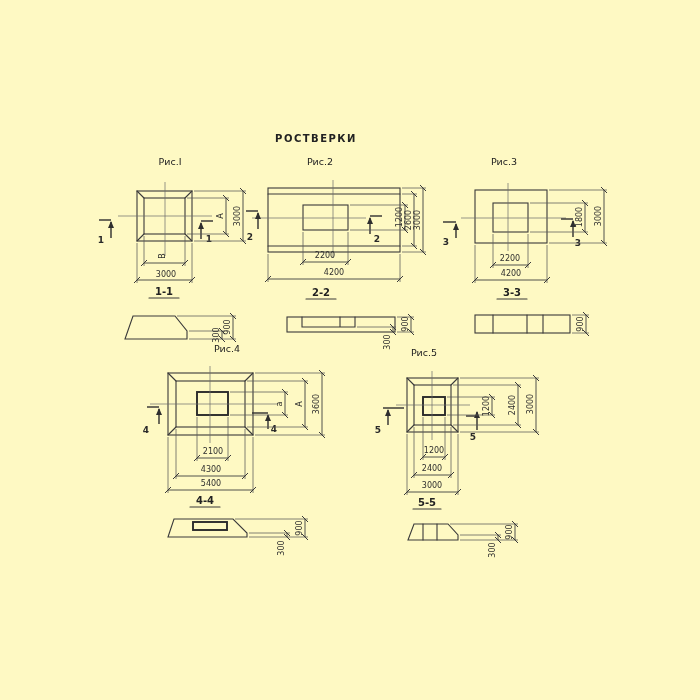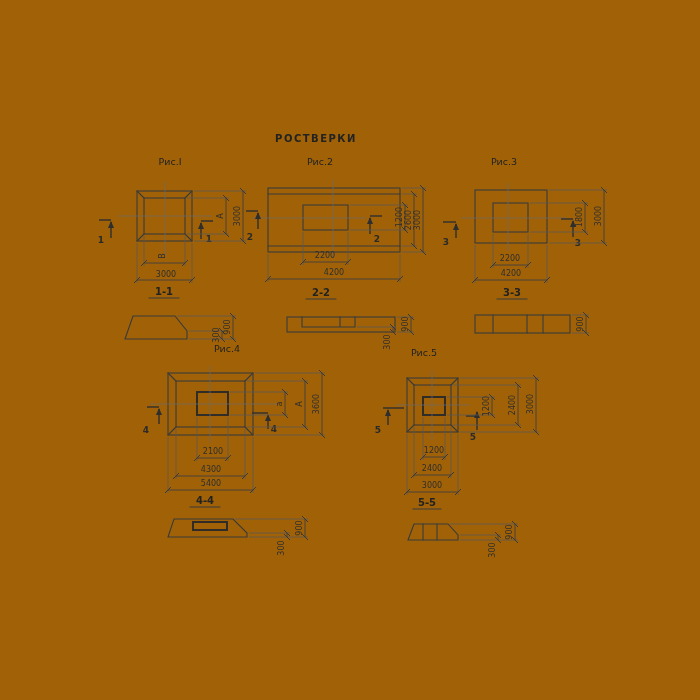--- a/index.html
+++ b/index.html
@@ -1,16 +1,16 @@
 <!DOCTYPE html>
 <html><head>
 <meta charset="utf-8">
 <style>
   html,body{margin:0;padding:0;background:#ffffff;}
-  .page{position:relative;width:700px;height:700px;background:#a16207;overflow:hidden;}
+  .page{position:relative;width:700px;height:700px;background:#fef9c3;overflow:hidden;}
   svg{display:block;}
   .ln{stroke:#3a3a3a;stroke-width:1.1;fill:none;stroke-linecap:round;}
   .thick{stroke:#2a2a2a;stroke-width:1.9;fill:none;}
   .ext{stroke:#5a5a5a;stroke-width:0.75;fill:none;}
   .cl{stroke:#6a6a6a;stroke-width:0.7;fill:none;}
   .dim{stroke:#3f3f3f;stroke-width:0.9;fill:none;}
   .cut{stroke:#2e2e2e;stroke-width:1.4;fill:none;}
   .t{font-family:"DejaVu Sans",sans-serif;font-size:8px;fill:#2e2e2e;}
   .cap{font-family:"DejaVu Sans",sans-serif;font-size:9.5px;fill:#222;}
   .ttl{font-family:"DejaVu Sans",sans-serif;font-size:10px;font-weight:bold;letter-spacing:1.5px;fill:#222;}

